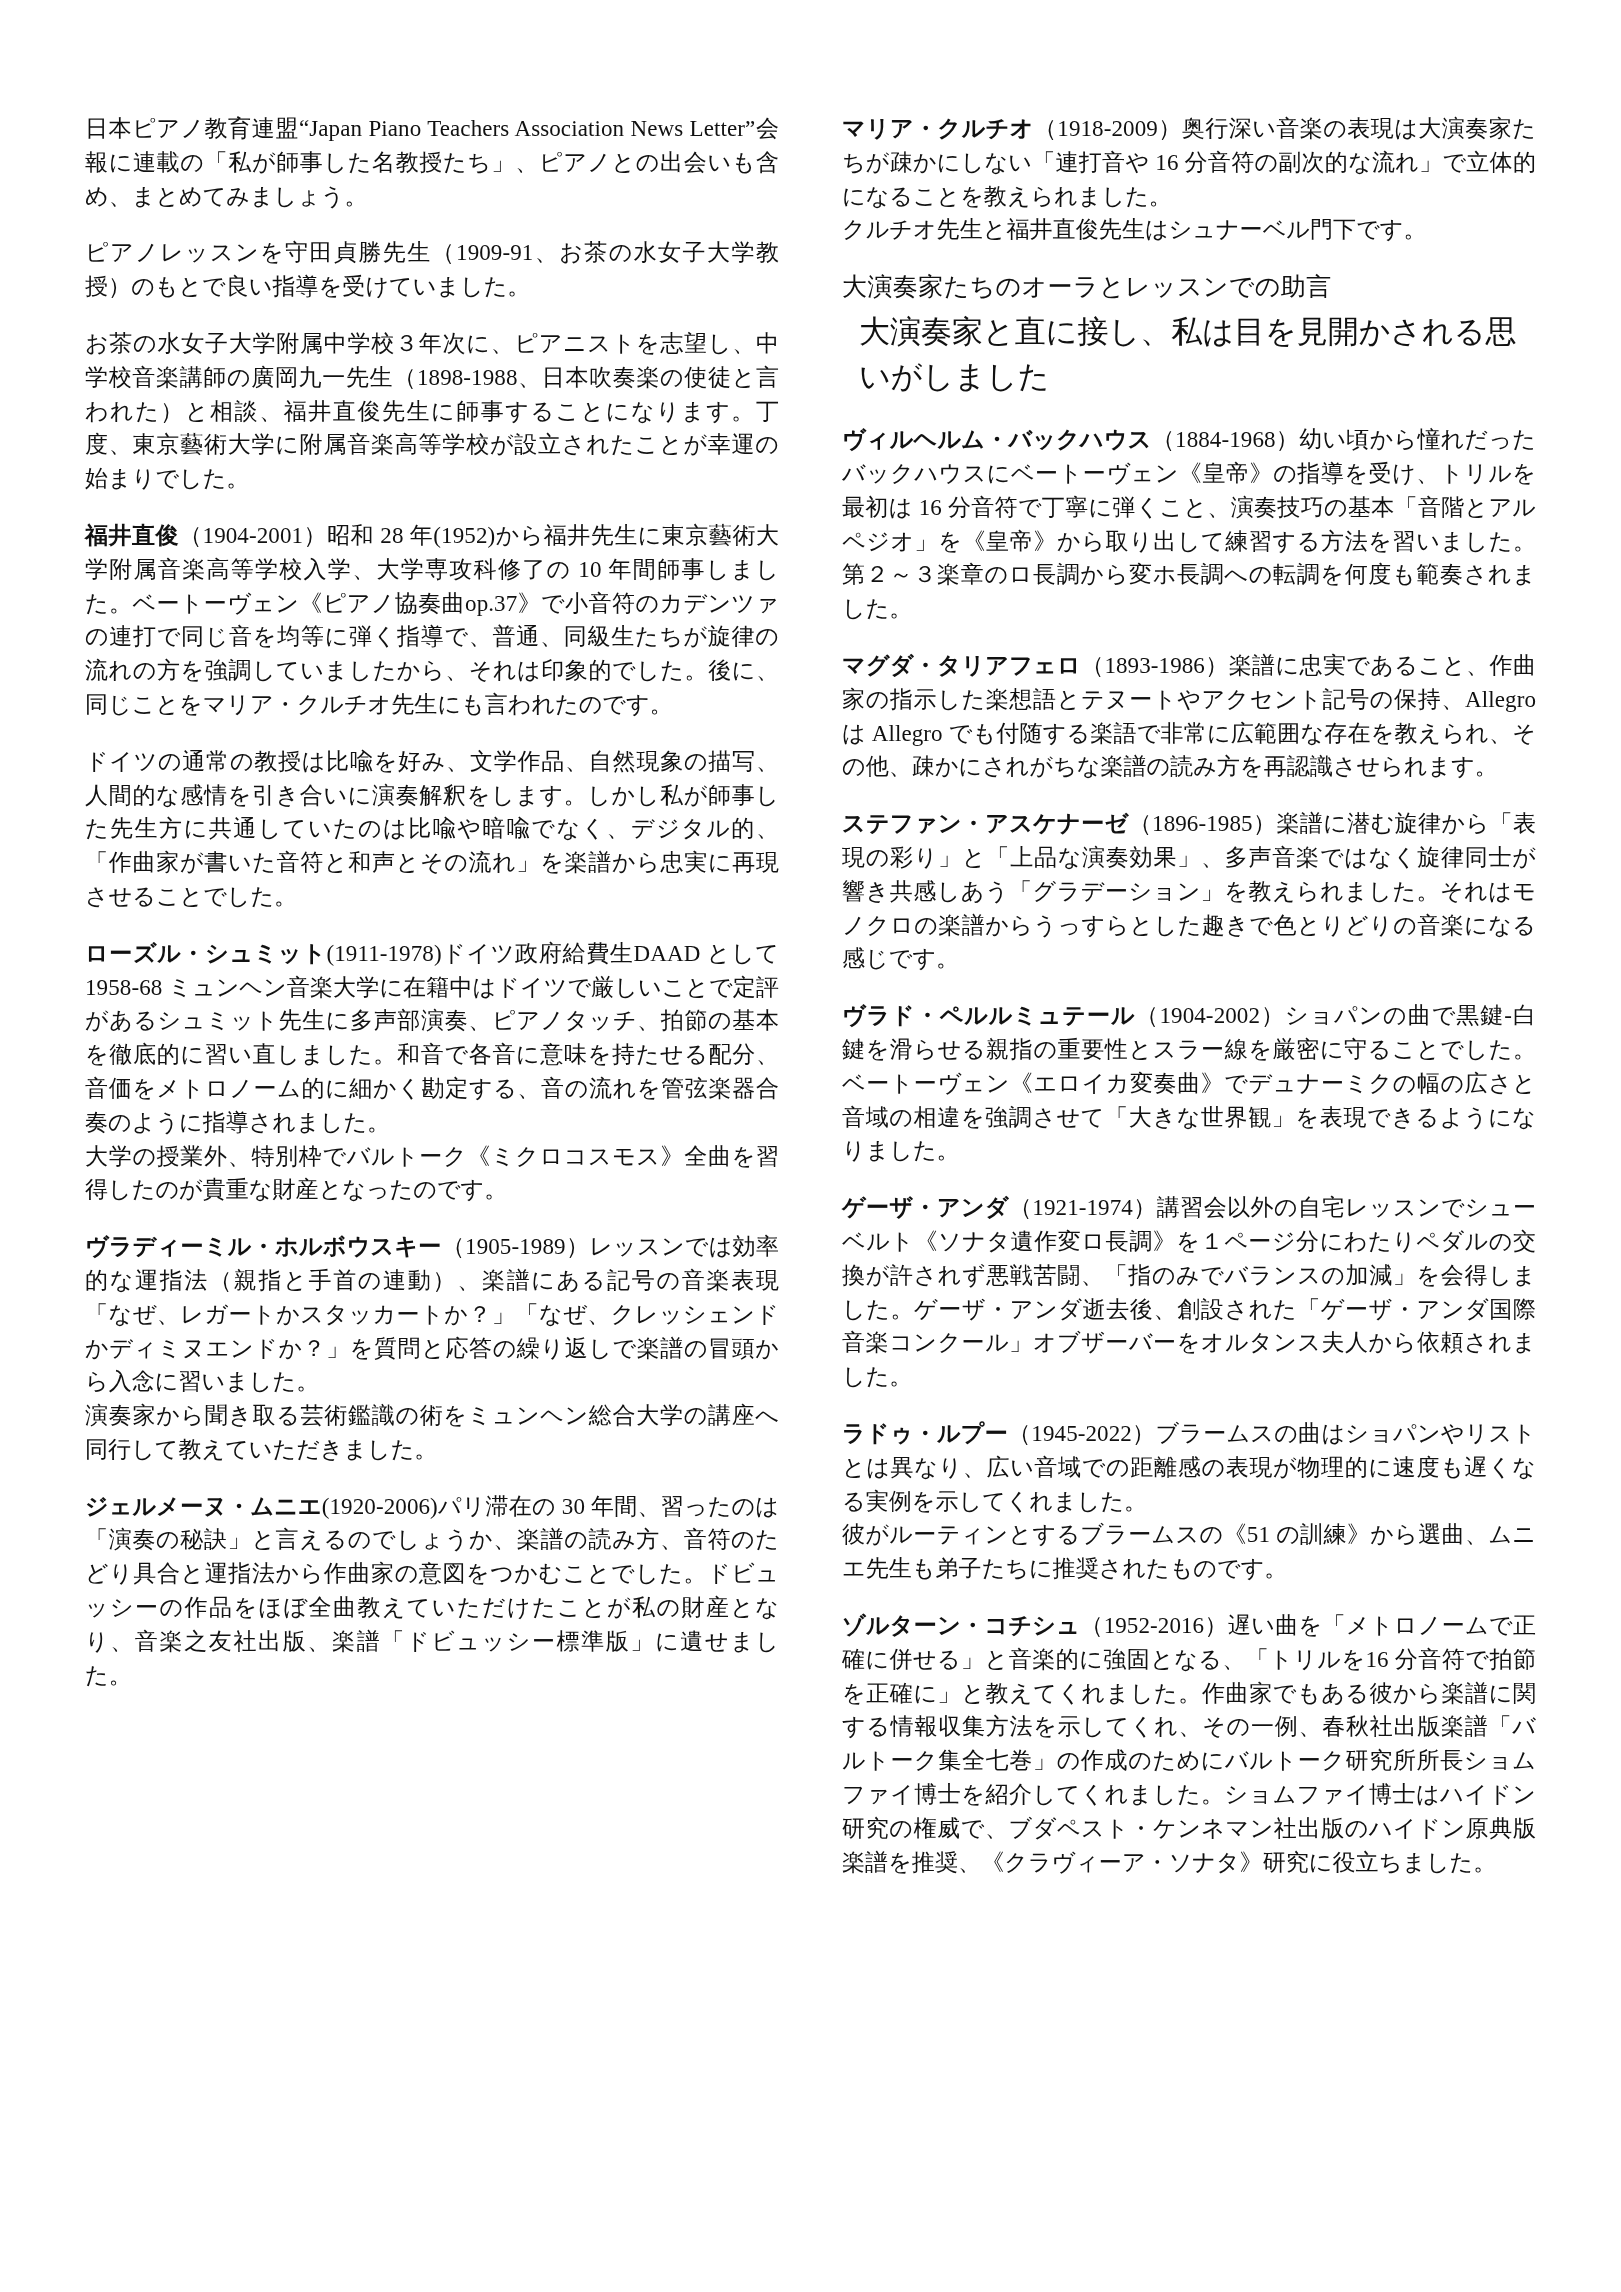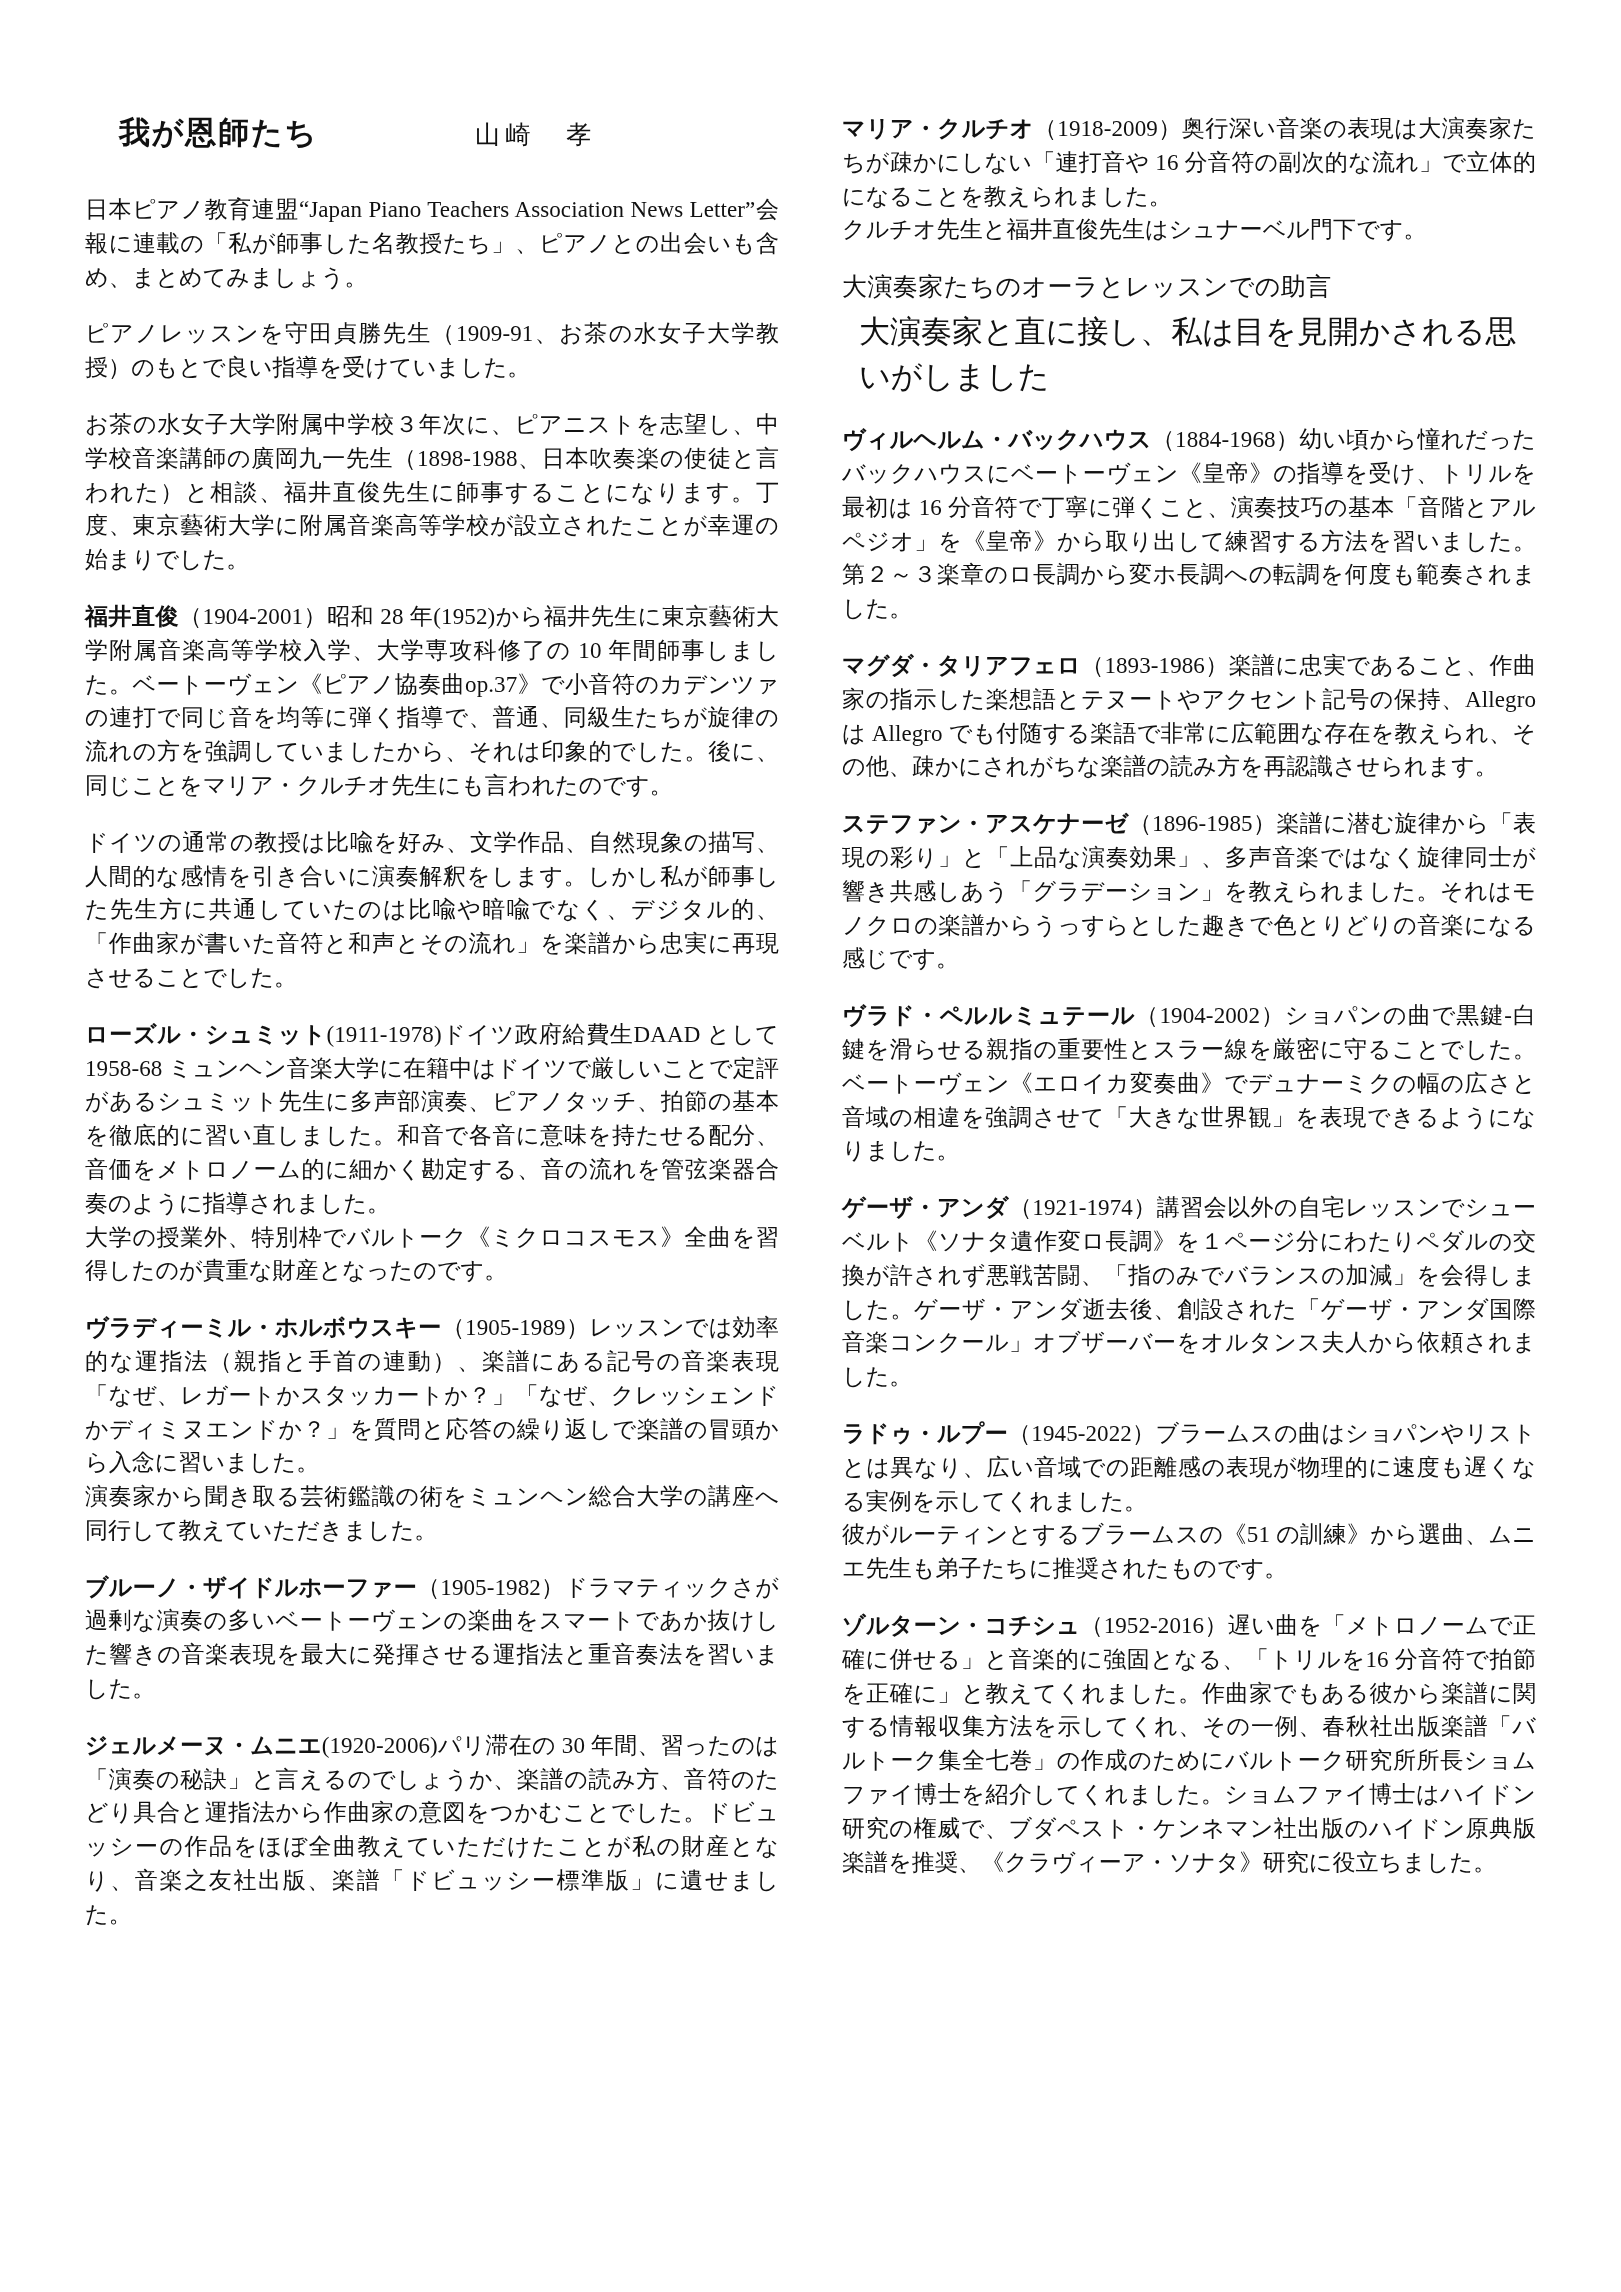--- a/index.html
+++ b/index.html
@@ -77,44 +77,39 @@
   }
 </style>
 </head>
 <body>
 
 <div class="page">
   <div class="columns">
 
     <div class="col">
 
-      <div class="title-row">
-        <div class="doc-title">我が恩師たち</div>
-        <div class="doc-author">山崎　孝</div>
-      </div>
 
       <p class="para">日本ピアノ教育連盟“Japan Piano Teachers Association News Letter”会報に連載の「私が師事した名教授たち」、ピアノとの出会いも含め、まとめてみましょう。</p>
 
       <p class="para"><span>ピアノレッスンを守田貞勝先生（1909-91、お茶の水女子大学教授）のもとで良い指導を受けていました。</span></p>
 
       <p class="para"><span>お茶の水女子大学附属中学校３年次に、ピアニストを志望し、中学校音楽講師の廣岡九一先生（1898-1988、日本吹奏楽の使徒と言われた）と相談、福井直俊先生に師事することになります。丁度、東京藝術大学に附属音楽高等学校が設立されたことが幸運の始まりでした。</span></p>
 
       <p class="para"><span class="lead">福井直俊</span><span>（1904-2001）昭和 28 年(1952)から福井先生に東京藝術大学附属音楽高等学校入学、大学専攻科修了の 10 年間師事しました。ベートーヴェン《ピアノ協奏曲op.37》で小音符のカデンツァの連打で同じ音を均等に弾く指導で、普通、同級生たちが旋律の流れの方を強調していましたから、それは印象的でした。後に、同じことをマリア・クルチオ先生にも言われたのです。</span></p>
 
       <p class="para"><span>ドイツの通常の教授は比喩を好み、文学作品、自然現象の描写、人間的な感情を引き合いに演奏解釈をします。しかし私が師事した先生方に共通していたのは比喩や暗喩でなく、デジタル的、「作曲家が書いた音符と和声とその流れ」を楽譜から忠実に再現させることでした。</span></p>
 
       <p class="para tight"><span class="lead">ローズル・シュミット</span><span>(1911-1978)ドイツ政府給費生DAAD として 1958-68 ミュンヘン音楽大学に在籍中はドイツで厳しいことで定評があるシュミット先生に多声部演奏、ピアノタッチ、拍節の基本を徹底的に習い直しました。和音で各音に意味を持たせる配分、音価をメトロノーム的に細かく勘定する、音の流れを管弦楽器合奏のように指導されました。</span></p>
 
       <p class="para"><span>大学の授業外、特別枠でバルトーク《ミクロコスモス》全曲を習得したのが貴重な財産となったのです。</span></p>
 
       <p class="para tight"><span class="lead">ヴラディーミル・ホルボウスキー</span><span>（1905-1989）レッスンでは効率的な運指法（親指と手首の連動）、楽譜にある記号の音楽表現「なぜ、レガートかスタッカートか？」「なぜ、クレッシェンドかディミヌエンドか？」を質問と応答の繰り返しで楽譜の冒頭から入念に習いました。</span></p>
 
       <p class="para"><span>演奏家から聞き取る芸術鑑識の術をミュンヘン総合大学の講座へ同行して教えていただきました。</span></p>
 
-      <p class="para"><span class="lead">ブルーノ・ザイドルホーファー</span><span>（1905-1982）ドラマティックさが過剰な演奏の多いベートーヴェンの楽曲をスマートであか抜けした響きの音楽表現を最大に発揮させる運指法と重音奏法を習いました。</span></p>
 
 
       <p class="para"><span class="lead">ジェルメーヌ・ムニエ</span><span>(1920-2006)パリ滞在の 30 年間、習ったのは「演奏の秘訣」と言えるのでしょうか、楽譜の読み方、音符のたどり具合と運指法から作曲家の意図をつかむことでした。ドビュッシーの作品をほぼ全曲教えていただけたことが私の財産となり、音楽之友社出版、楽譜「ドビュッシー標準版」に遺せました。</span></p>
 
     </div>
 
     <div class="col">
 
       <p class="para tight"><span class="lead">マリア・クルチオ</span><span>（1918-2009）奥行深い音楽の表現は大演奏家たちが疎かにしない「連打音や 16 分音符の副次的な流れ」で立体的になることを教えられました。</span></p>
 

